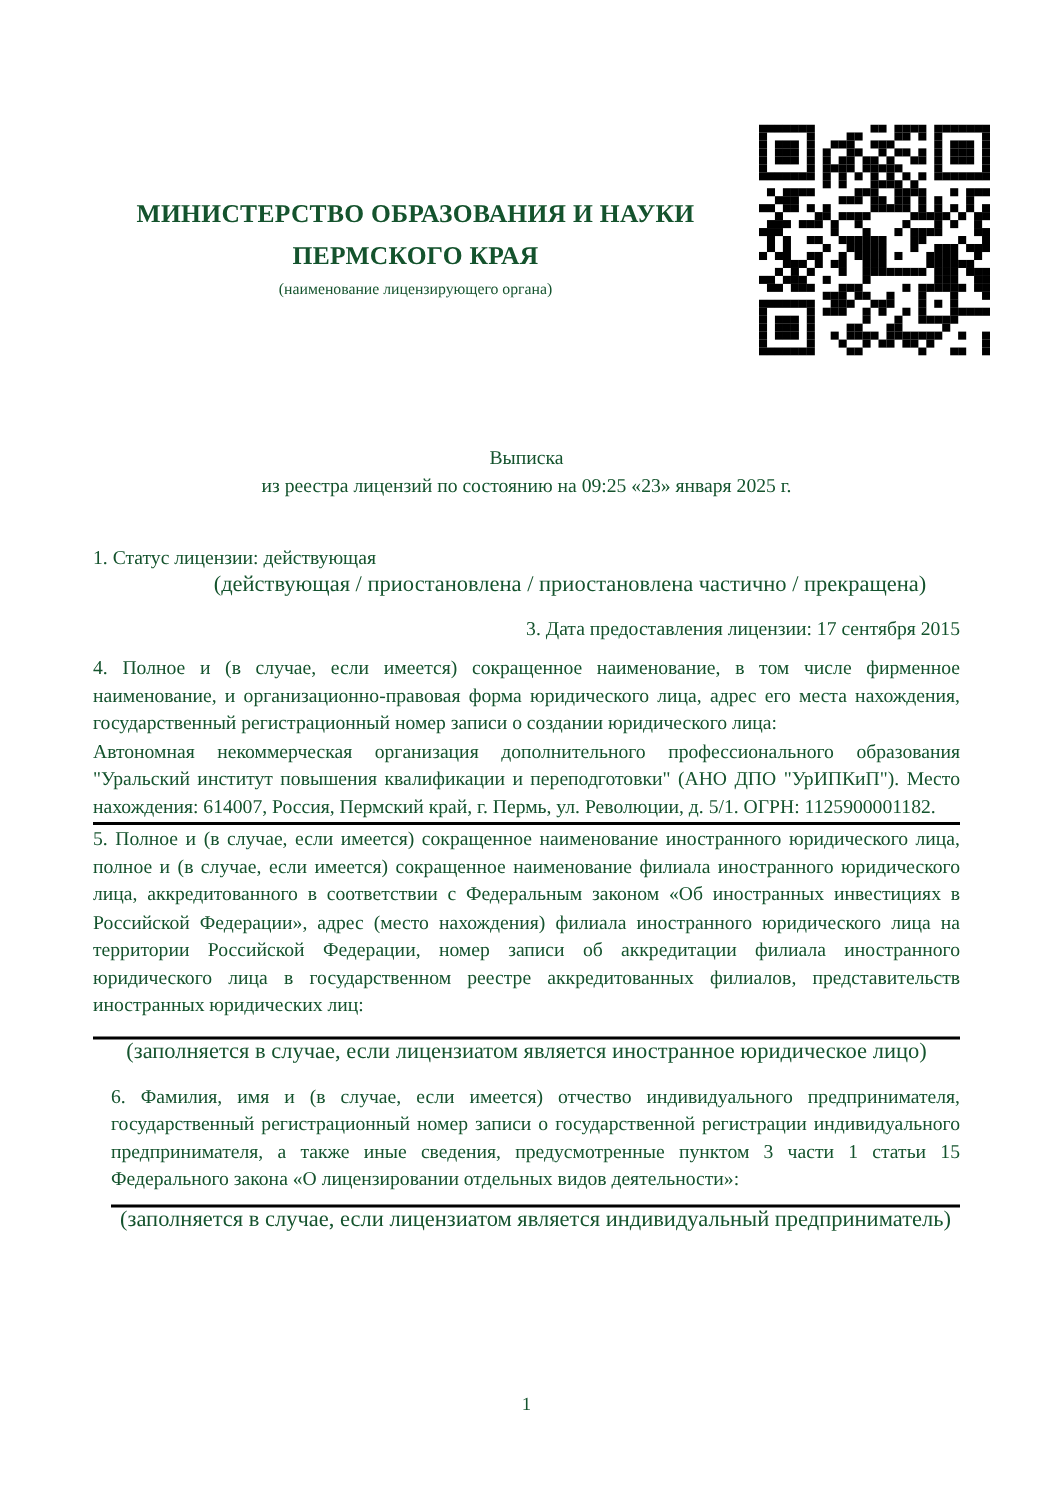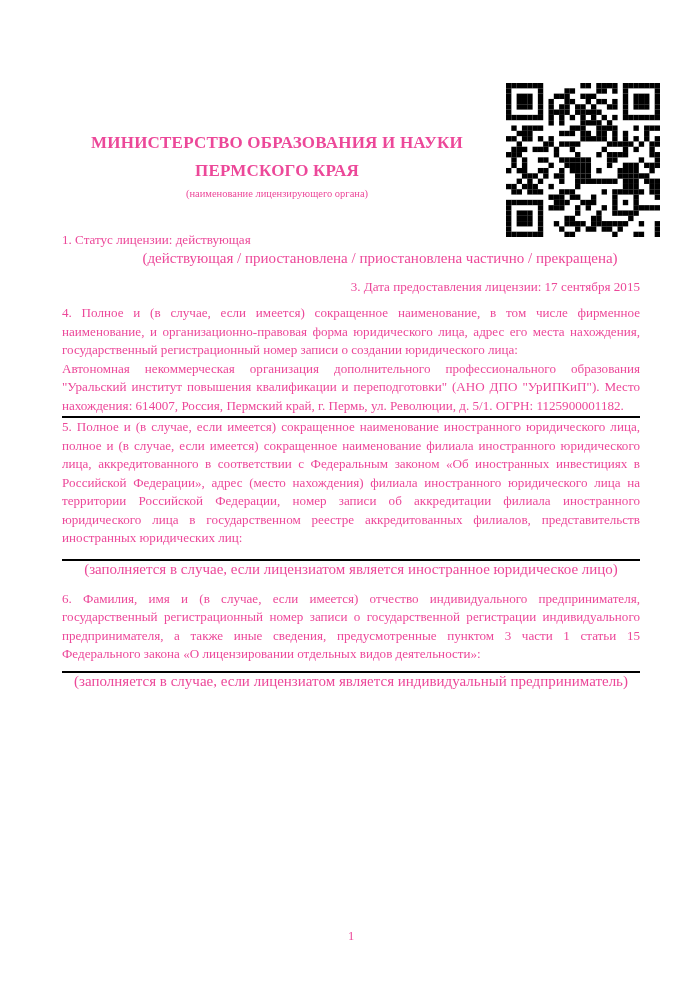--- a/index.html
+++ b/index.html
@@ -2,21 +2,21 @@
 <html><head>
 <meta charset="utf-8">
 <style>
   html, body { margin: 0; padding: 0; background: #e8e8e8; }
   .page {
     width: 700px; height: 990px;
     background: #ffffff;
     position: relative;
     margin: 0 auto;
     font-family: "Liberation Serif", serif;
-    color: #ec4899;
+    color: #14532d;
     overflow: hidden;
     box-sizing: border-box;
   }
   .content { padding: 0 60px 0 62px; }
 
   .header-block {
     padding-top: 129px;
     width: 430px;
     text-align: center;
   }
@@ -48,21 +48,21 @@
 
   .item { font-size: 13.1px; line-height: 18.5px; }
   .item p { margin: 0; }
   .just { text-align: justify; }
 
   .item-1 { margin-top: 30px; }
   .item-2 { margin-top: 19px; }
   .item-3 { margin-top: 13px; text-align: right; }
   .item-4 { margin-top: 8px; }
   .item-5 { }
-  .item-6 { margin-top: 14px; }
+  .item-6 { margin-top: 14px; margin-left: 12px; }
   .item-7 { margin-top: 32px; }
 
   .caption {
     font-size: 15px;
     line-height: 13px;
     text-align: center;
     margin-top: 2px;
   }
   .caption-indent { padding-left: 58px; }
 
@@ -508,20 +508,24 @@
   </div>
 
   <div class="content">
 
     <div class="header-block">
       <div class="ministry-title">МИНИСТЕРСТВО ОБРАЗОВАНИЯ И НАУКИ</div>
       <div class="ministry-title">ПЕРМСКОГО КРАЯ</div>
       <div class="ministry-subtitle">(наименование лицензирующего органа)</div>
     </div>
 
+    <div class="doc-title">
+      <div>Выписка</div>
+      <div>из реестра лицензий по состоянию на 09:25 «23» января 2025 г.</div>
+    </div>
 
     <div class="item item-1">
       <p>1. Статус лицензии: действующая</p>
       <div class="caption caption-indent">(действующая / приостановлена / приостановлена частично / прекращена)</div>
     </div>
 
 
     <div class="item item-3">
       <p>3. Дата предоставления лицензии: 17 сентября 2015</p>
     </div>

